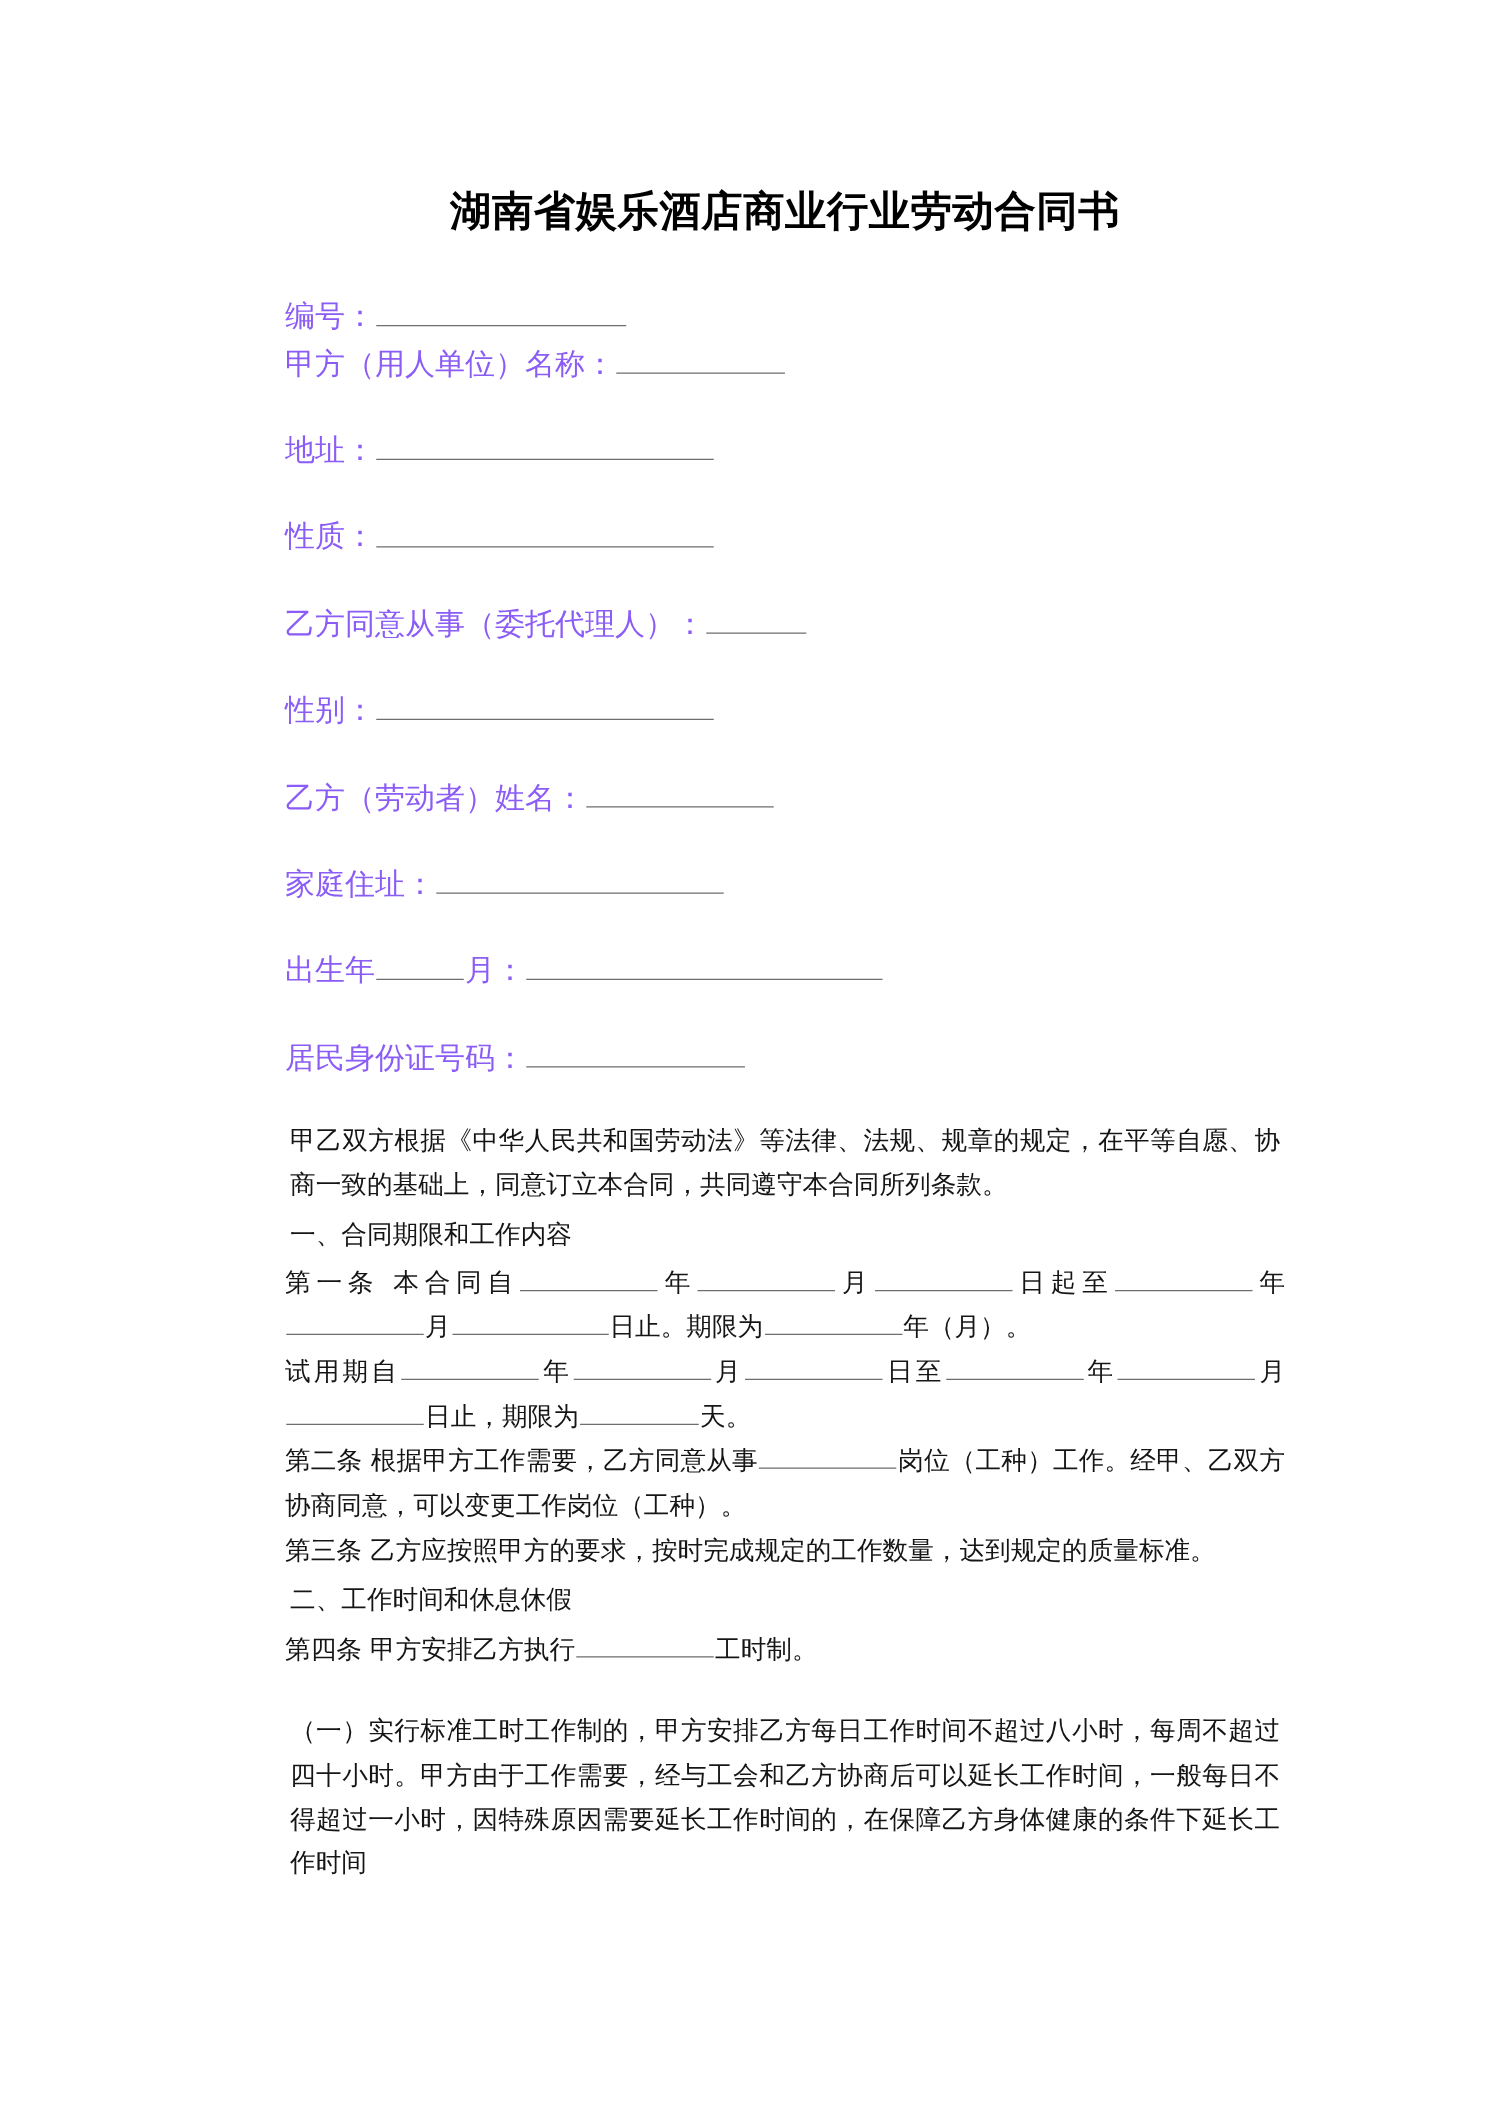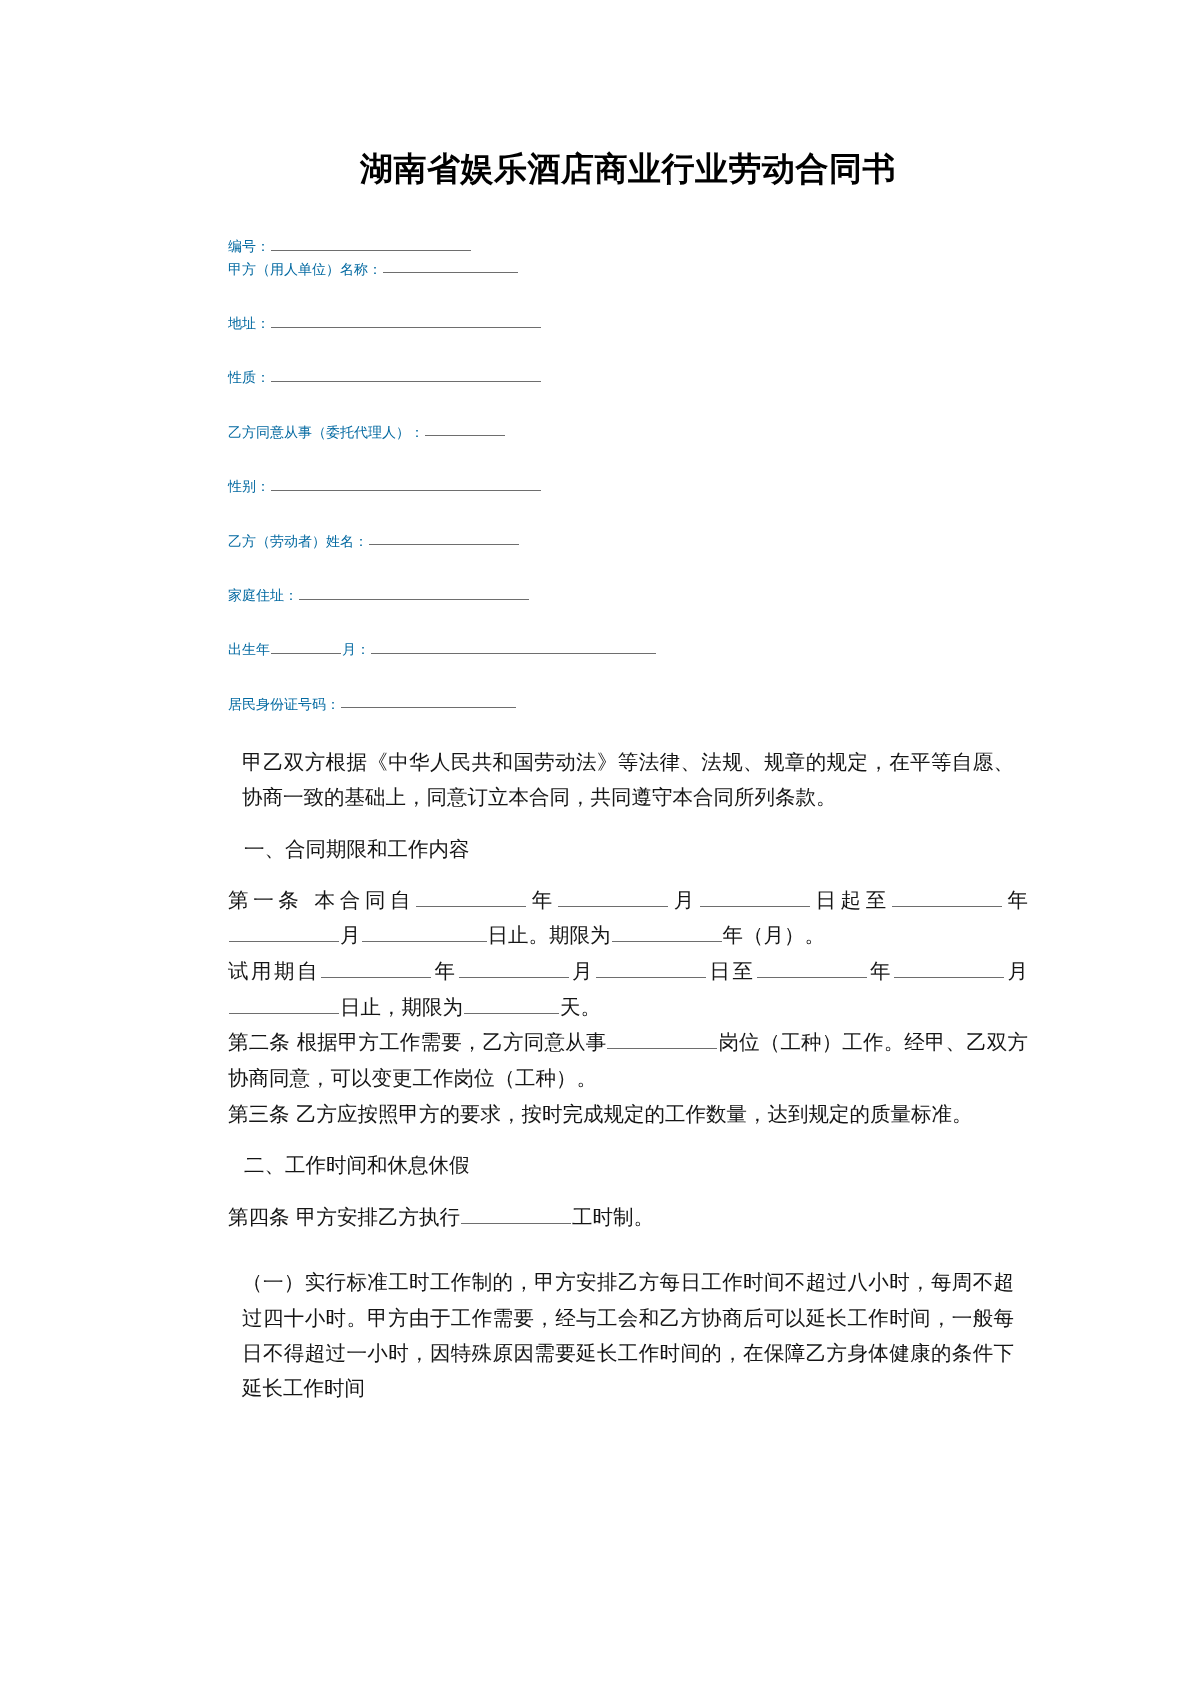--- a/index.html
+++ b/index.html
@@ -34,24 +34,24 @@
     letter-spacing: 0.5px;
     margin: 0;
     padding-top: 148px;
     line-height: 1.25;
     color: #000;
   }
   .field-block {
     margin-top: 46px;
   }
   .field-line {
-    font-size: 14px;
+    font-size: 24px;
     line-height: 1.55;
     white-space: nowrap;
-    color: #0369a1;
+    color: #8b5cf6;
   }
   .field-line.tight {
     margin-top: 0;
   }
   .field-gap {
     margin-top: 32px;
   }
   .blank {
     display: inline-block;
     border-bottom: 1px solid #6e6e6e;
@@ -69,30 +69,30 @@
   .blank.w175 { width: 175px; }
   .blank.w200 { width: 200px; }
   .blank.w230 { width: 230px; }
   .blank.w270 { width: 270px; }
   .blank.w285 { width: 285px; }
   .body-para {
     font-size: 20.5px;
     line-height: 1.72;
     text-align: justify;
     text-justify: inter-ideograph;
-    margin: 14px;
+    margin: 4px;
     color: #151515;
   }
   .para-gap-lg { margin-top: 30px; }
   .para-gap-md { margin-top: 26px; }
   .para-gap-sm { margin-top: 4px; }
   .section-head {
     font-size: 20.5px;
     line-height: 1.72;
-    margin: 16px;
+    margin: 4px;
     color: #151515;
   }
   .clause {
     font-size: 20.5px;
     line-height: 1.74;
     margin: 0;
     text-align: justify;
     color: #151515;
   }
 </style>

